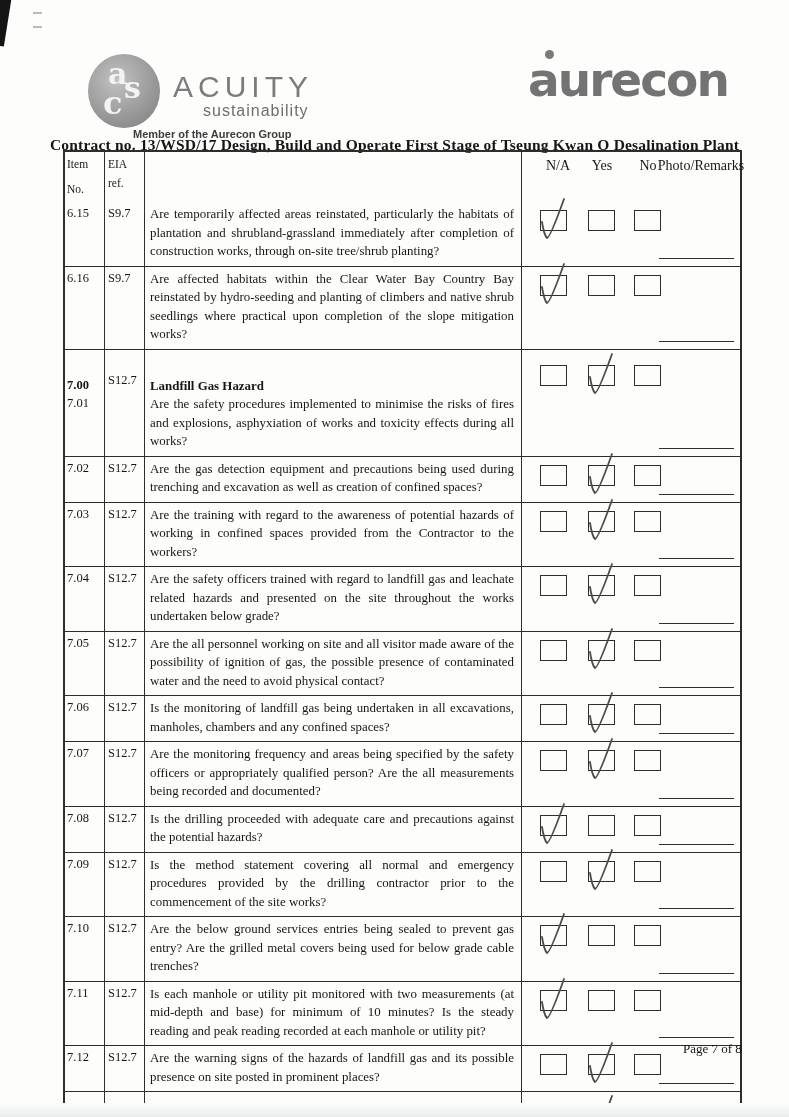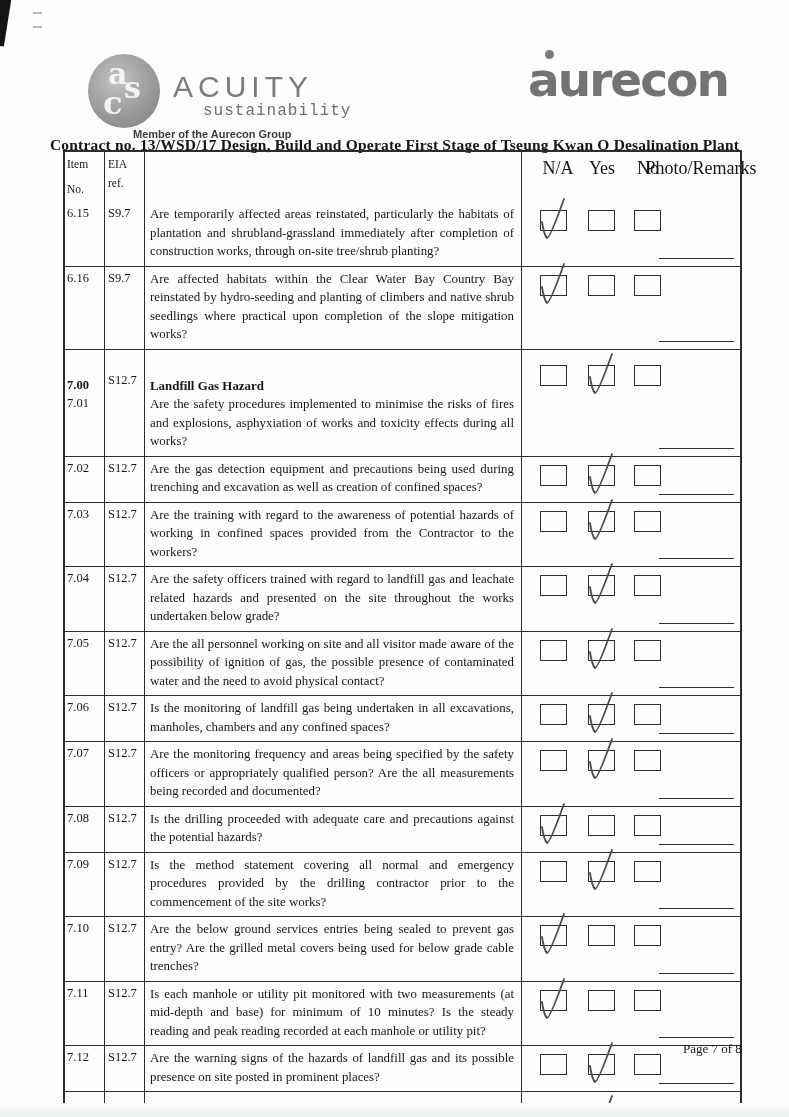--- a/index.html
+++ b/index.html
@@ -14,21 +14,21 @@
   
   .acuity{position:absolute;left:85px;top:50px;width:300px;height:95px;}
   .acuity-circle{position:absolute;left:3px;top:4px;width:72px;height:74px;border-radius:50%;
                  background:radial-gradient(circle at 40% 35%,#c2c2c2,#909090 70%,#7f7f7f);}
   .acuity-circle span{position:absolute;color:#f3f3f3;font-family:"DejaVu Serif",serif;font-weight:bold;}
   .mono-a{left:20px;top:2px;font-size:30px;}
   .mono-c{left:15px;top:30px;font-size:32px;}
   .mono-s{left:36px;top:16px;font-size:30px;}
   .acuity-name{position:absolute;left:88px;top:20px;font-family:"Liberation Sans",sans-serif;
                font-size:30px;letter-spacing:5px;color:#7c7c7c;}
-  .acuity-sub{position:absolute;left:118px;top:52px;font-family:Liberation Mono, monospace;
+  .acuity-sub{position:absolute;left:118px;top:52px;font-family:Liberation Sans, sans-serif;
               font-size:16px;letter-spacing:1px;color:#6e6e6e;}
   .member{position:absolute;left:133px;top:128px;font-family:"Liberation Sans",sans-serif;
           font-size:11px;font-weight:bold;color:#3c3c3c;}
   
   .aurecon{position:absolute;left:528px;top:52px;font-family:"DejaVu Sans",sans-serif;
            font-weight:bold;font-size:47px;letter-spacing:-2px;color:#737373;}
   .aurecon .dot{position:absolute;left:17px;top:-2px;width:9px;height:9px;border-radius:50%;
                 background:#7a7a7a;}
   
   .doc-title{position:absolute;left:0;top:136px;width:100%;text-align:center;
@@ -54,21 +54,21 @@
   .check{position:absolute;width:36px;height:48px;top:-8px;pointer-events:none;}
   .row.section .check{top:-1px;}
   .chk-na{left:12px;} .chk-yes{left:60px;}
   .check path{stroke:#4b4b4b;stroke-width:1.8;fill:none;stroke-linecap:round;}
   .remark-line{position:absolute;right:6px;bottom:7px;width:75px;border-bottom:1.7px solid #2e2e2e;}
   
   .hrow{display:flex;min-height:40px;}
   .hrow .c-item{font-size:11.5px;padding-top:3px;}
   .hrow .c-item .gap{height:6px;}
   .hrow .c-eia{font-size:11.5px;padding-top:3px;}
-  .hlabel{position:absolute;top:6px;font-size:18px;transform:translateX(-50%);}
+  .hlabel{position:absolute;top:6px;font-size:14px;transform:translateX(-50%);}
   .hl-na{left:36px;} .hl-yes{left:80px;} .hl-no{left:126px;} .hl-photo{left:179px;text-align:center;}
   
   .pagenum{position:absolute;left:683px;top:1041px;font-size:13px;}
 </style>
 </head>
 <body>
 
 <div class="page">
 
   <div class="corner-mark"></div>

